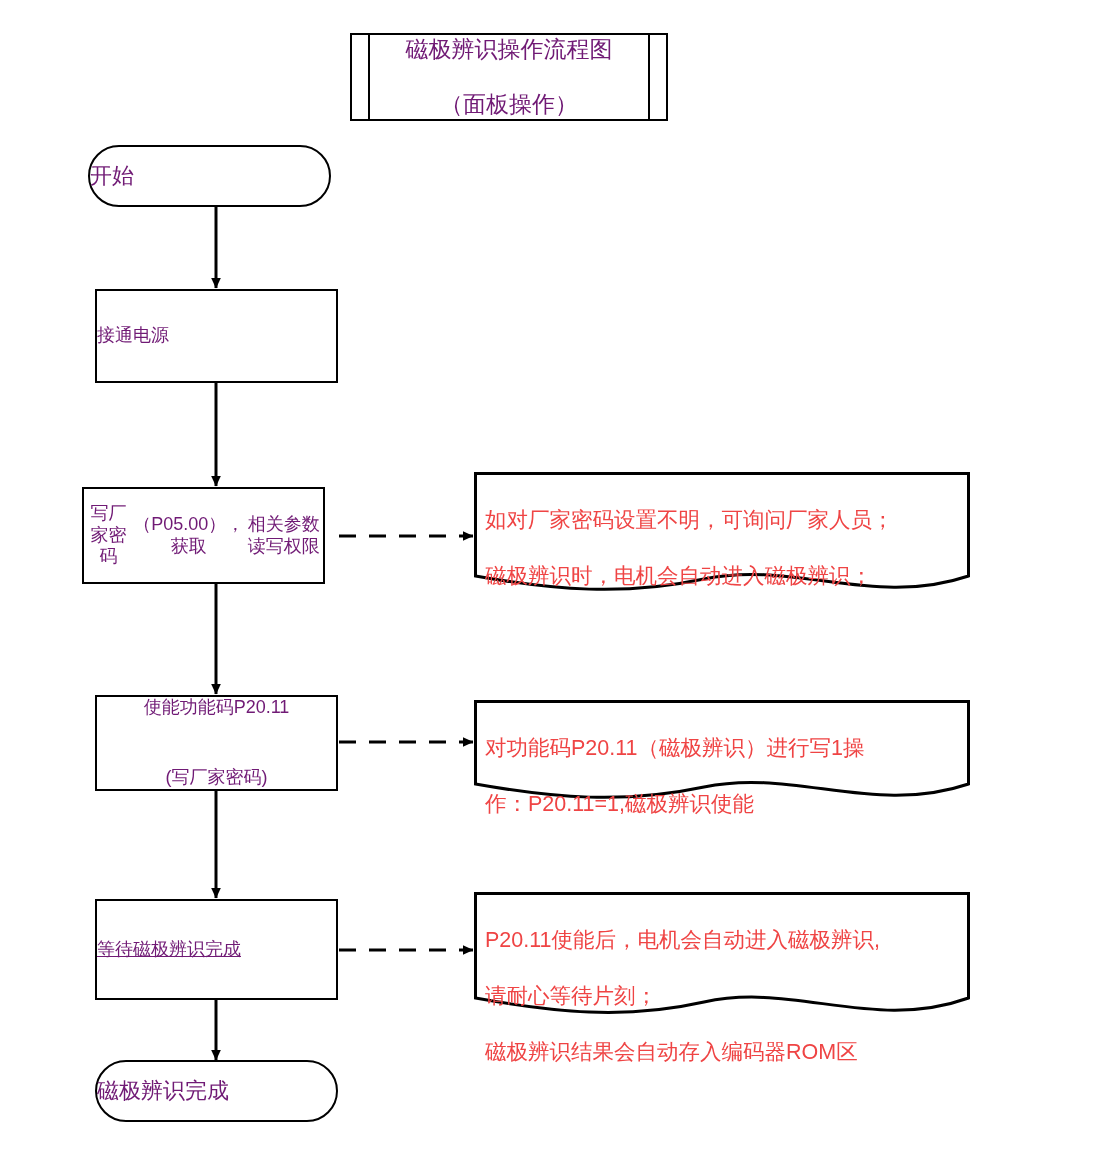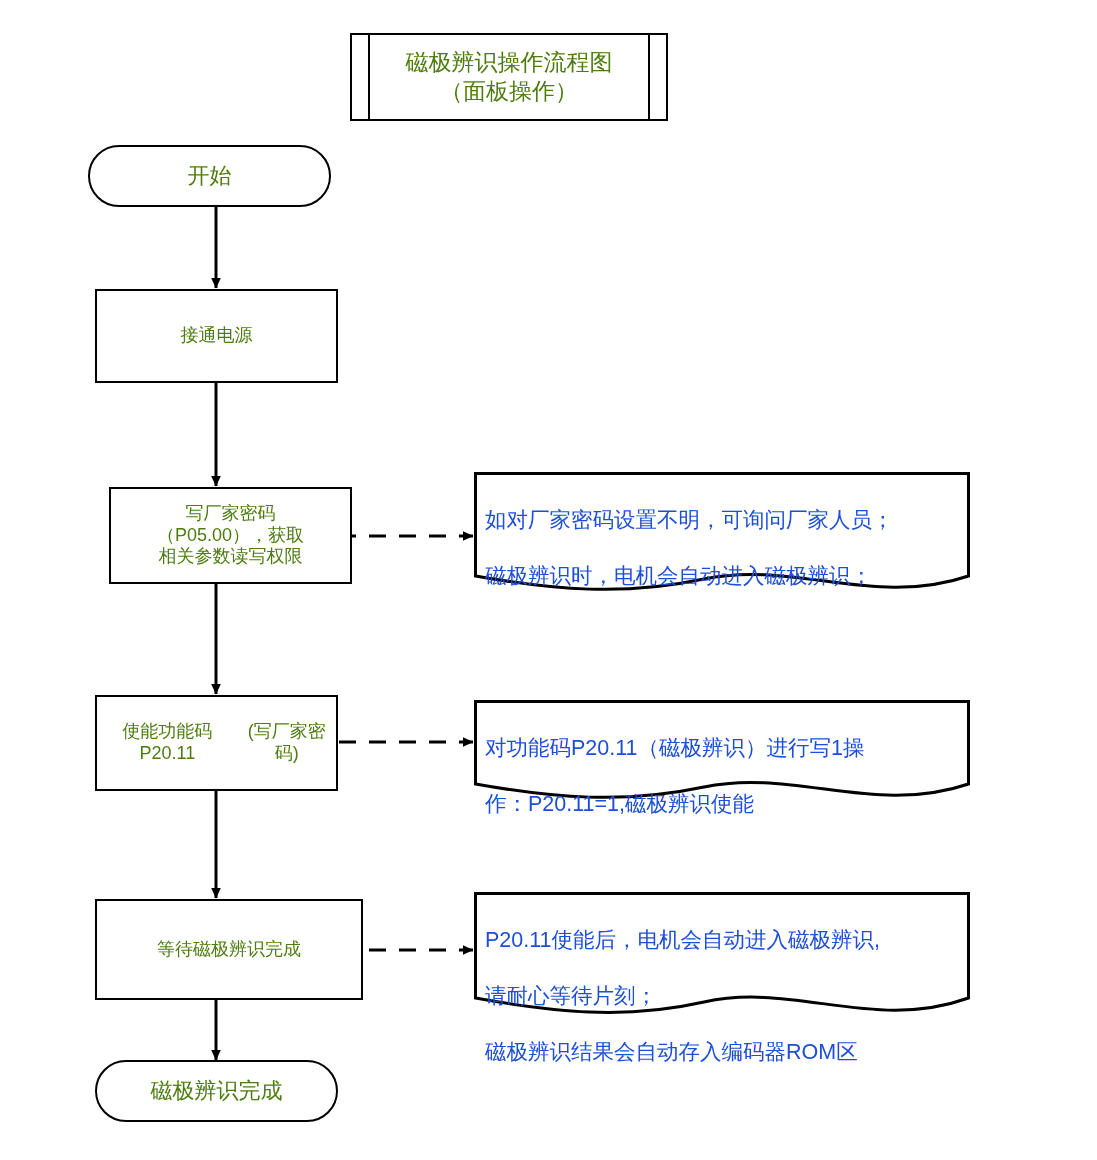--- a/index.html
+++ b/index.html
@@ -23,22 +23,22 @@
     top: 0;
     width: 1097px;
     height: 1160px;
     pointer-events: none;
   }
   .node {
     position: absolute;
     box-sizing: border-box;
     display: flex;
     align-items: center;
-    justify-content: center;
-    color: #4d7c0f;
+    justify-content: space-between;
+    color: #701a75;
     text-align: center;
     line-height: 1.22;
   }
   .proc-box {
     border: 2.5px solid #000000;
     background: #ffffff;
     font-size: 18px;
   }
   .terminator {
     border: 2.5px solid #000000;
@@ -75,21 +75,21 @@
   }
   .note-text {
     position: absolute;
     left: 11px;
     top: 7px;
     right: 8px;
     font-size: 21.5px;
     line-height: 1.30;
     text-align: left;
     white-space: pre-line;
-    color: #1d4ed8;
+    color: #ef4444;
   }
   .ln { display: block; }
 </style>
 </head>
 <body>
 
 <div id="canvas">
 
   <svg id="wires" viewBox="0 0 1097 1160" xmlns="http://www.w3.org/2000/svg">
     <defs>
@@ -121,32 +121,32 @@
   </div>
 
   <div class="node terminator" style="left:88px; top:145px; width:243px; height:62px;">
     <span>开始</span>
   </div>
 
   <div class="node proc-box" style="left:95px; top:289px; width:243px; height:94px;">
     <span>接通电源</span>
   </div>
 
-  <div class="node proc-box" style="left:109px; top:487px; width:243px; height:97px; flex-direction:column;">
+  <div class="node proc-box" style="left:82px; top:487px; width:243px; height:97px; flex-direction:row;">
     <span class="ln">写厂家密码</span>
     <span class="ln">（P05.00），获取</span>
     <span class="ln">相关参数读写权限</span>
   </div>
 
-  <div class="node proc-box" style="left:95px; top:695px; width:243px; height:96px; flex-direction:row;">
+  <div class="node proc-box" style="left:95px; top:695px; width:243px; height:96px; flex-direction:column;">
     <span class="ln">使能功能码P20.11</span>
     <span class="ln">(写厂家密码)</span>
   </div>
 
-  <div class="node proc-box" style="left:95px; top:899px; width:268px; height:101px;">
+  <div class="node proc-box" style="left:95px; top:899px; width:243px; height:101px;text-decoration:underline;">
     <span>等待磁极辨识完成</span>
   </div>
 
   <div class="node terminator" style="left:95px; top:1060px; width:243px; height:62px;">
     <span>磁极辨识完成</span>
   </div>
 
   <div class="note" style="left:474px; top:472px; width:496px; height:125px;">
     <svg width="496" height="125" viewBox="0 0 496 125" xmlns="http://www.w3.org/2000/svg">
       <path d="M1.5,1.5 L494.5,1.5 L494.5,104

